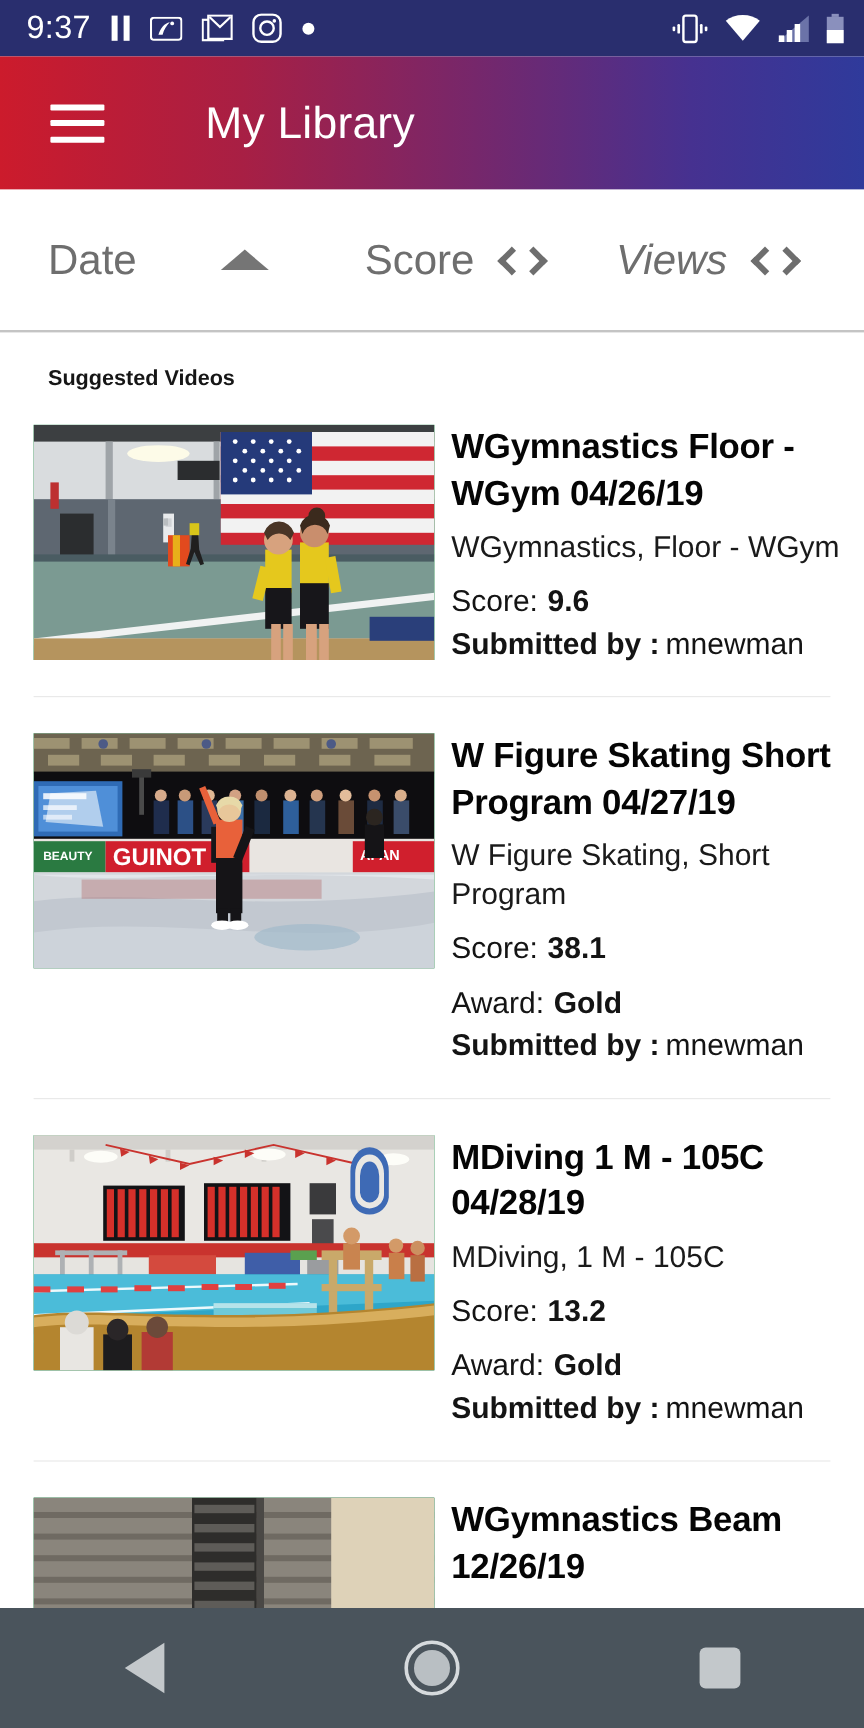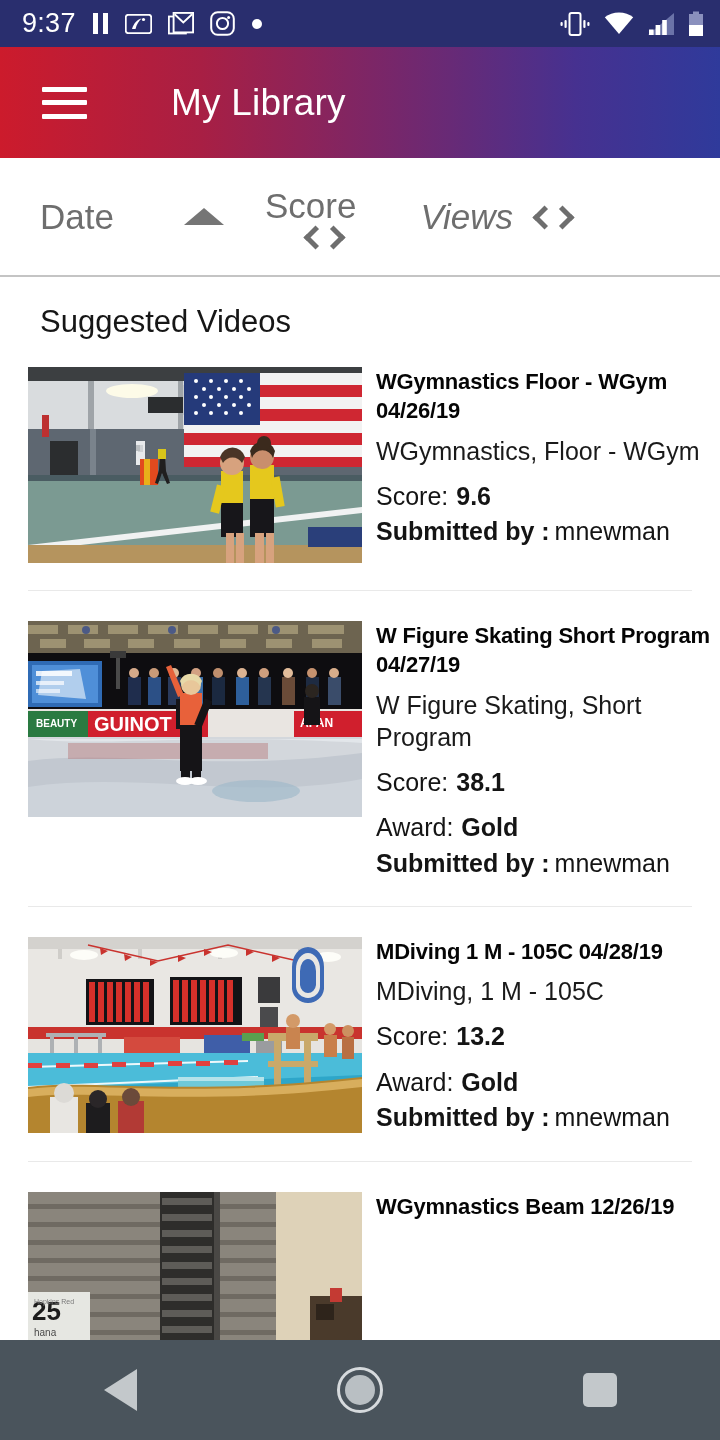--- a/index.html
+++ b/index.html
@@ -73,37 +73,37 @@
   }
   .chev.left::before { transform:rotate(-135deg); }
   .chev.right::before { transform:rotate(45deg); }
 
   
   .content {
     position:absolute; top:279px; left:0; width:720px; height:1061px;
     background:#ffffff; overflow:hidden;
   }
   .section-title {
-    font-size:31px; color:#161616; font-weight:400;
+    font-size:18px; color:#161616; font-weight:700;
     padding:27px 0 0 40px; line-height:1;
   }
 
   .card { display:flex; padding:30px 0 0 0; }
   .card-divider { height:1px; background:#e9e9e9; margin:27px 28px 0 28px; }
 
   .thumb {
     width:334px; height:196px; flex:0 0 334px;
     margin-left:28px; position:relative; overflow:hidden;
     background:#15803d;
   }
   .thumb > svg { display:block; width:334px; height:196px; }
 
   .card-body { margin-left:14px; padding-right:6px; flex:1; min-width:0; }
   .card-title {
-    font-size:22px; font-weight:bold; color:#050505;
+    font-size:29px; font-weight:bold; color:#050505;
     line-height:1.33; letter-spacing:-0.2px;
   }
   .card-subtitle {
     font-size:25px; font-weight:400; color:#1a1a1a;
     line-height:1.28; margin-top:9px;
   }
   .meta-row { margin-top:13px; font-size:25px; color:#141414; line-height:1.3; }
   .meta-row .k { font-weight:400; }
   .meta-row .v { font-weight:bold; margin-left:8px; }
   .meta-row.sub { margin-top:3px; }
@@ -203,21 +203,21 @@
 
   <div class="sort-bar">
 
     <div class="sort-group" style="margin-left:40px;">
       <span class="sort-label">Date</span>
       <span class="sort-ctrl" style="margin-left:70px;">
         <span class="tri-up"></span>
       </span>
     </div>
 
-    <div class="sort-group" style="margin-left:41px;flex-direction:column;">
+    <div class="sort-group" style="margin-left:80px;">
       <span class="sort-label">Score</span>
       <span class="sort-ctrl">
         <span class="chev-pair">
             <span class="chev left"></span>
             <span class="chev right"></span>
           </span>
       </span>
     </div>
 
     <div class="sort-group" style="margin-left:64px;font-style:italic;">

